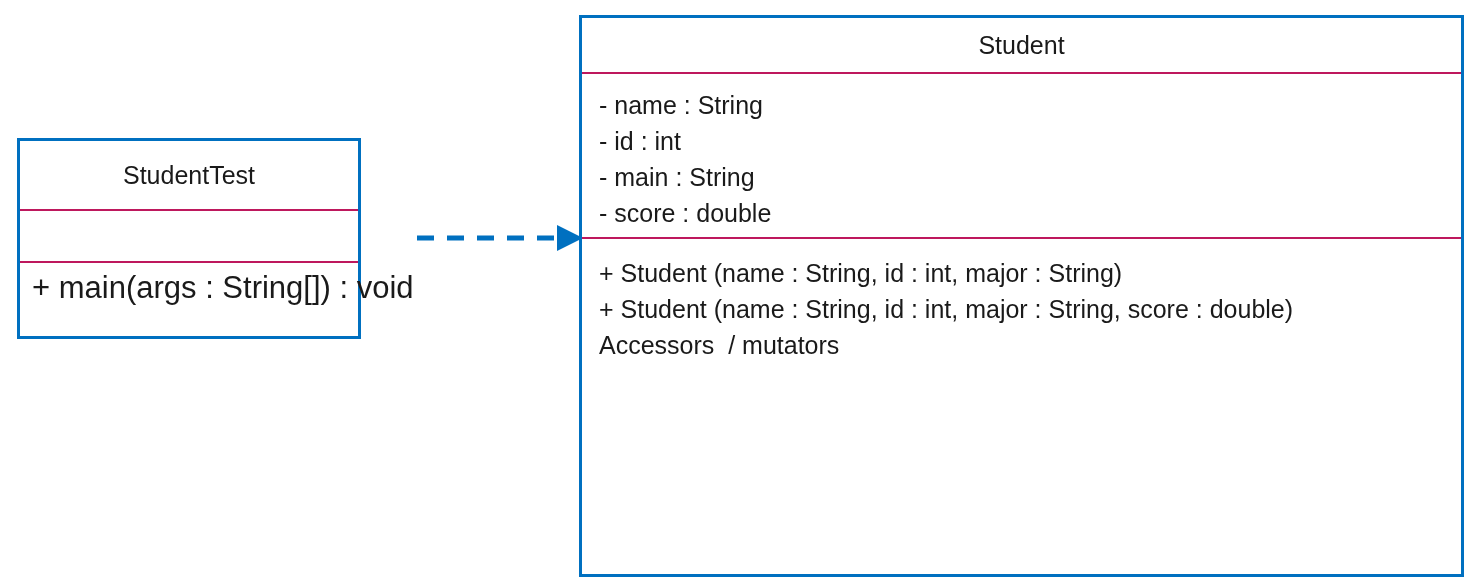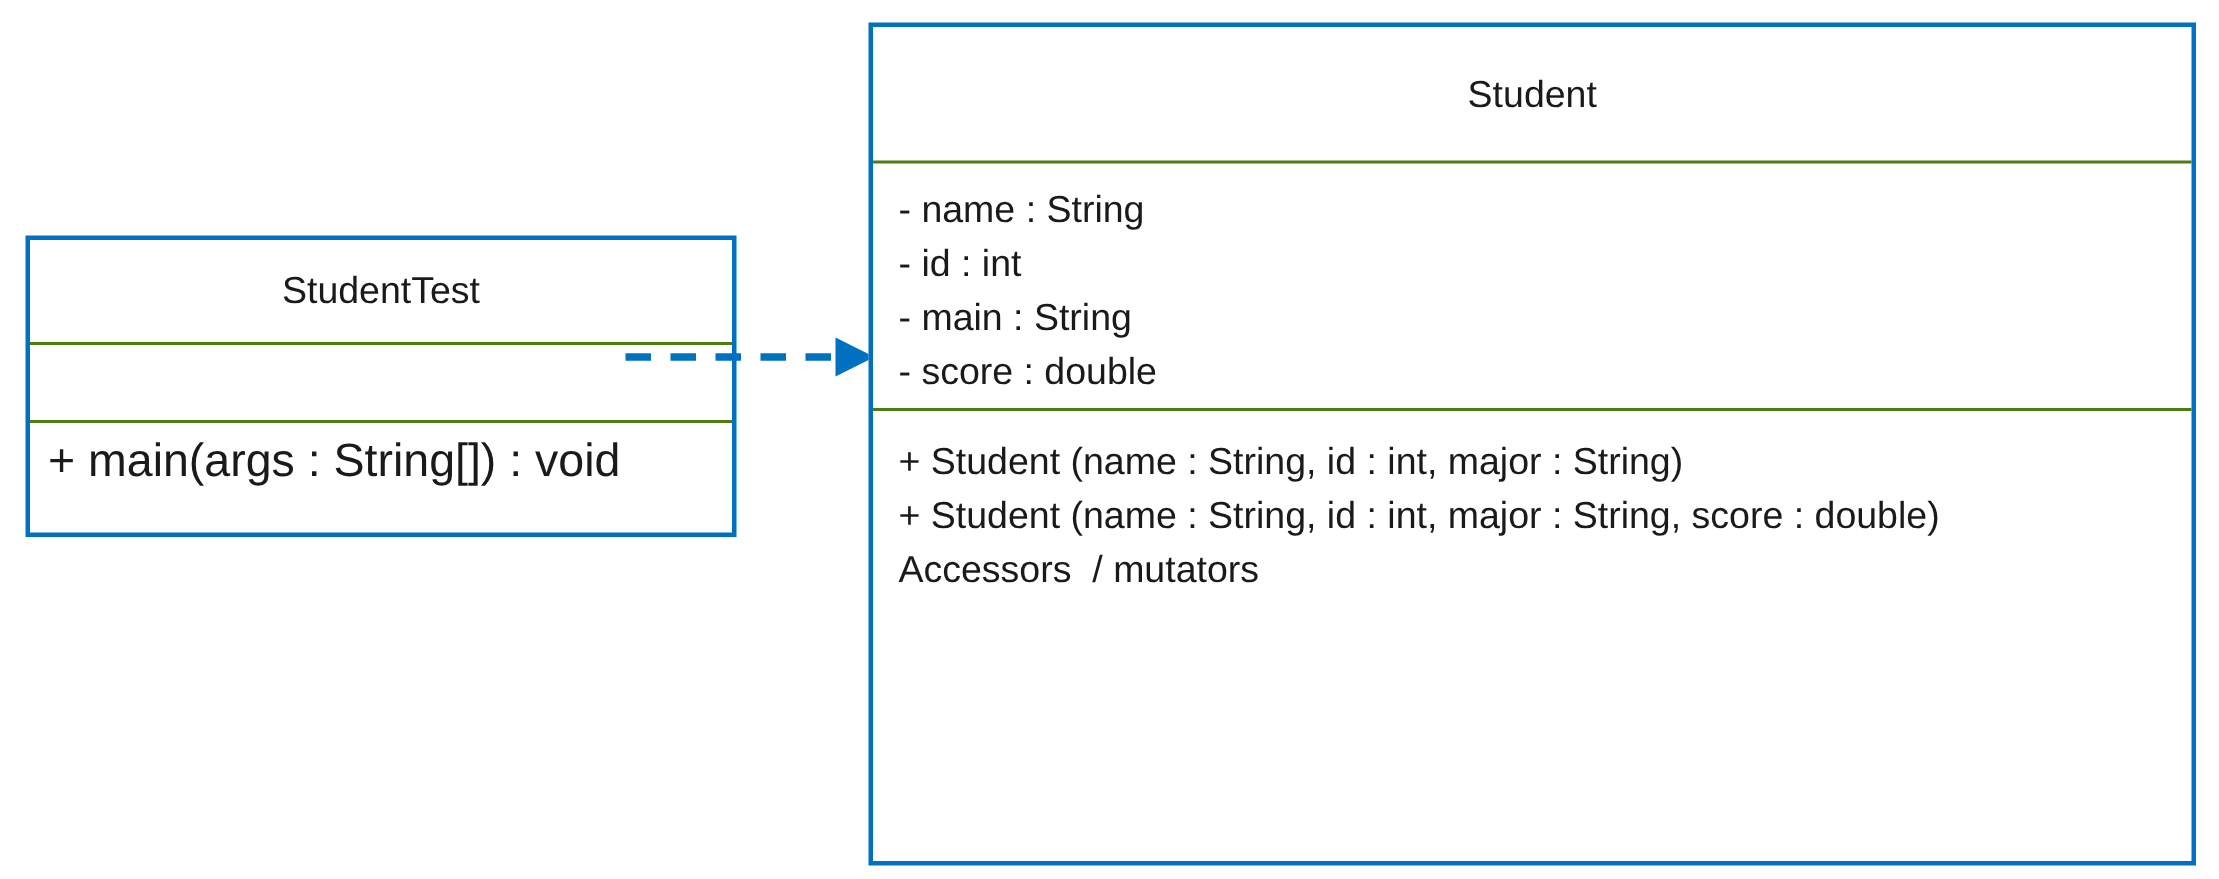--- a/index.html
+++ b/index.html
@@ -26,21 +26,21 @@
     background: #ffffff;
     border: 3px solid #0070c0;
     display: flex;
     flex-direction: column;
   }
   .compartment {
     box-sizing: border-box;
     position: relative;
   }
   .compartment + .compartment {
-    border-top: 2px solid #4d7c0f;
+    border-top: 2px solid #be185d;
   }
   .class-name {
     text-align: center;
     font-size: 25px;
     line-height: 1.2;
     color: #1a1a1a;
     white-space: nowrap;
   }
   .member-list {
     list-style: none;
@@ -53,22 +53,22 @@
     line-height: 36px;
     color: #1a1a1a;
   }
   .member-list li.blank {
     visibility: hidden;
   }
 
   
   #class-studenttest {
     left: 17px;
-    top: 157px;
-    width: 474px;
+    top: 138px;
+    width: 344px;
     height: 201px;
   }
   #class-studenttest .comp-title {
     height: 68px;
     display: flex;
     align-items: center;
     justify-content: center;
   }
   #class-studenttest .comp-attrs {
     height: 52px;
@@ -83,21 +83,21 @@
   }
 
   
   #class-student {
     left: 579px;
     top: 15px;
     width: 885px;
     height: 562px;
   }
   #class-student .comp-title {
-    height: 89px;
+    height: 54px;
     display: flex;
     align-items: center;
     justify-content: center;
   }
   #class-student .comp-attrs {
     height: 165px;
     padding: 13px 0 0 17px;
   }
   #class-student .comp-methods {
     flex: 1 1 auto;

